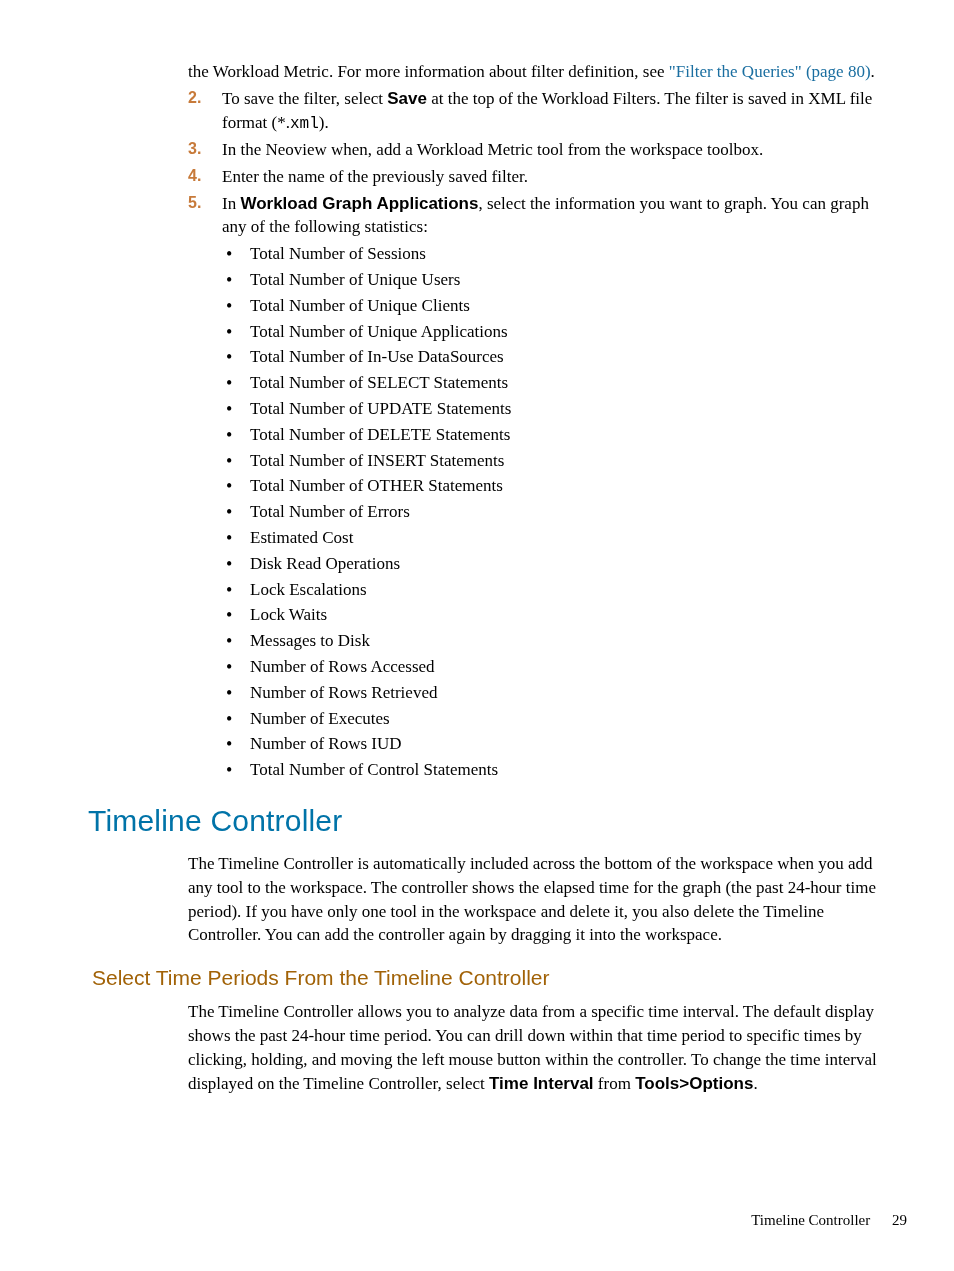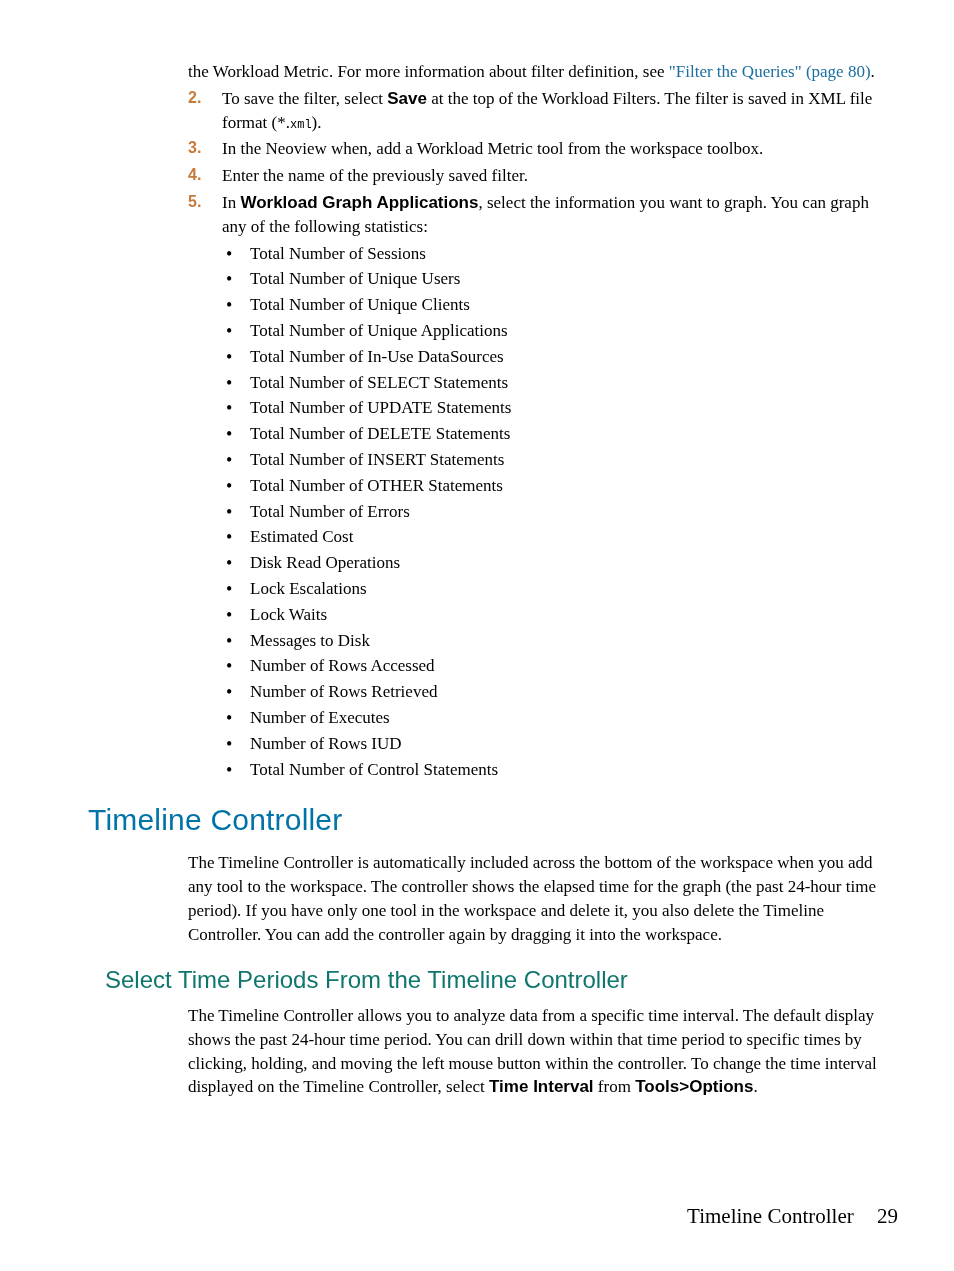--- a/index.html
+++ b/index.html
@@ -39,21 +39,21 @@
     font-family: Arial, Helvetica, sans-serif;
     font-weight: bold;
     font-size: 16px;
   }
   .bold-sans {
     font-family: Arial, Helvetica, sans-serif;
     font-weight: bold;
   }
   .mono {
     font-family: 'Courier New', monospace;
-    font-size: 12px;
+    font-size: 16px;
   }
   .bullet-list {
     margin-left: 34px;
     list-style: none;
   }
   .bullet-list li {
     position: relative;
     padding-left: 28px;
     margin-bottom: 2px;
   }
@@ -69,34 +69,34 @@
     color: #0073a8;
     font-size: 30px;
     margin-top: 18px;
     margin-bottom: 10px;
     margin-left: 0;
     letter-spacing: 0.2px;
   }
   h2.subsection {
     font-family: Arial, Helvetica, sans-serif;
     font-weight: normal;
-    color: #0f766e;
-    font-size: 24px;
+    color: #a16207;
+    font-size: 21px;
     margin-top: 16px;
     margin-bottom: 8px;
-    margin-left: 17px;
+    margin-left: 4px;
   }
   .body-para {
     margin-bottom: 4px;
   }
   .footer {
     position: absolute;
     bottom: 40px;
-    right: 56px;
-    font-size: 21px;
+    right: 47px;
+    font-size: 15px;
   }
   .footer .page-num {
     margin-left: 18px;
   }
 </style>
 </head>
 <body>
 
 <div class="content">
 

